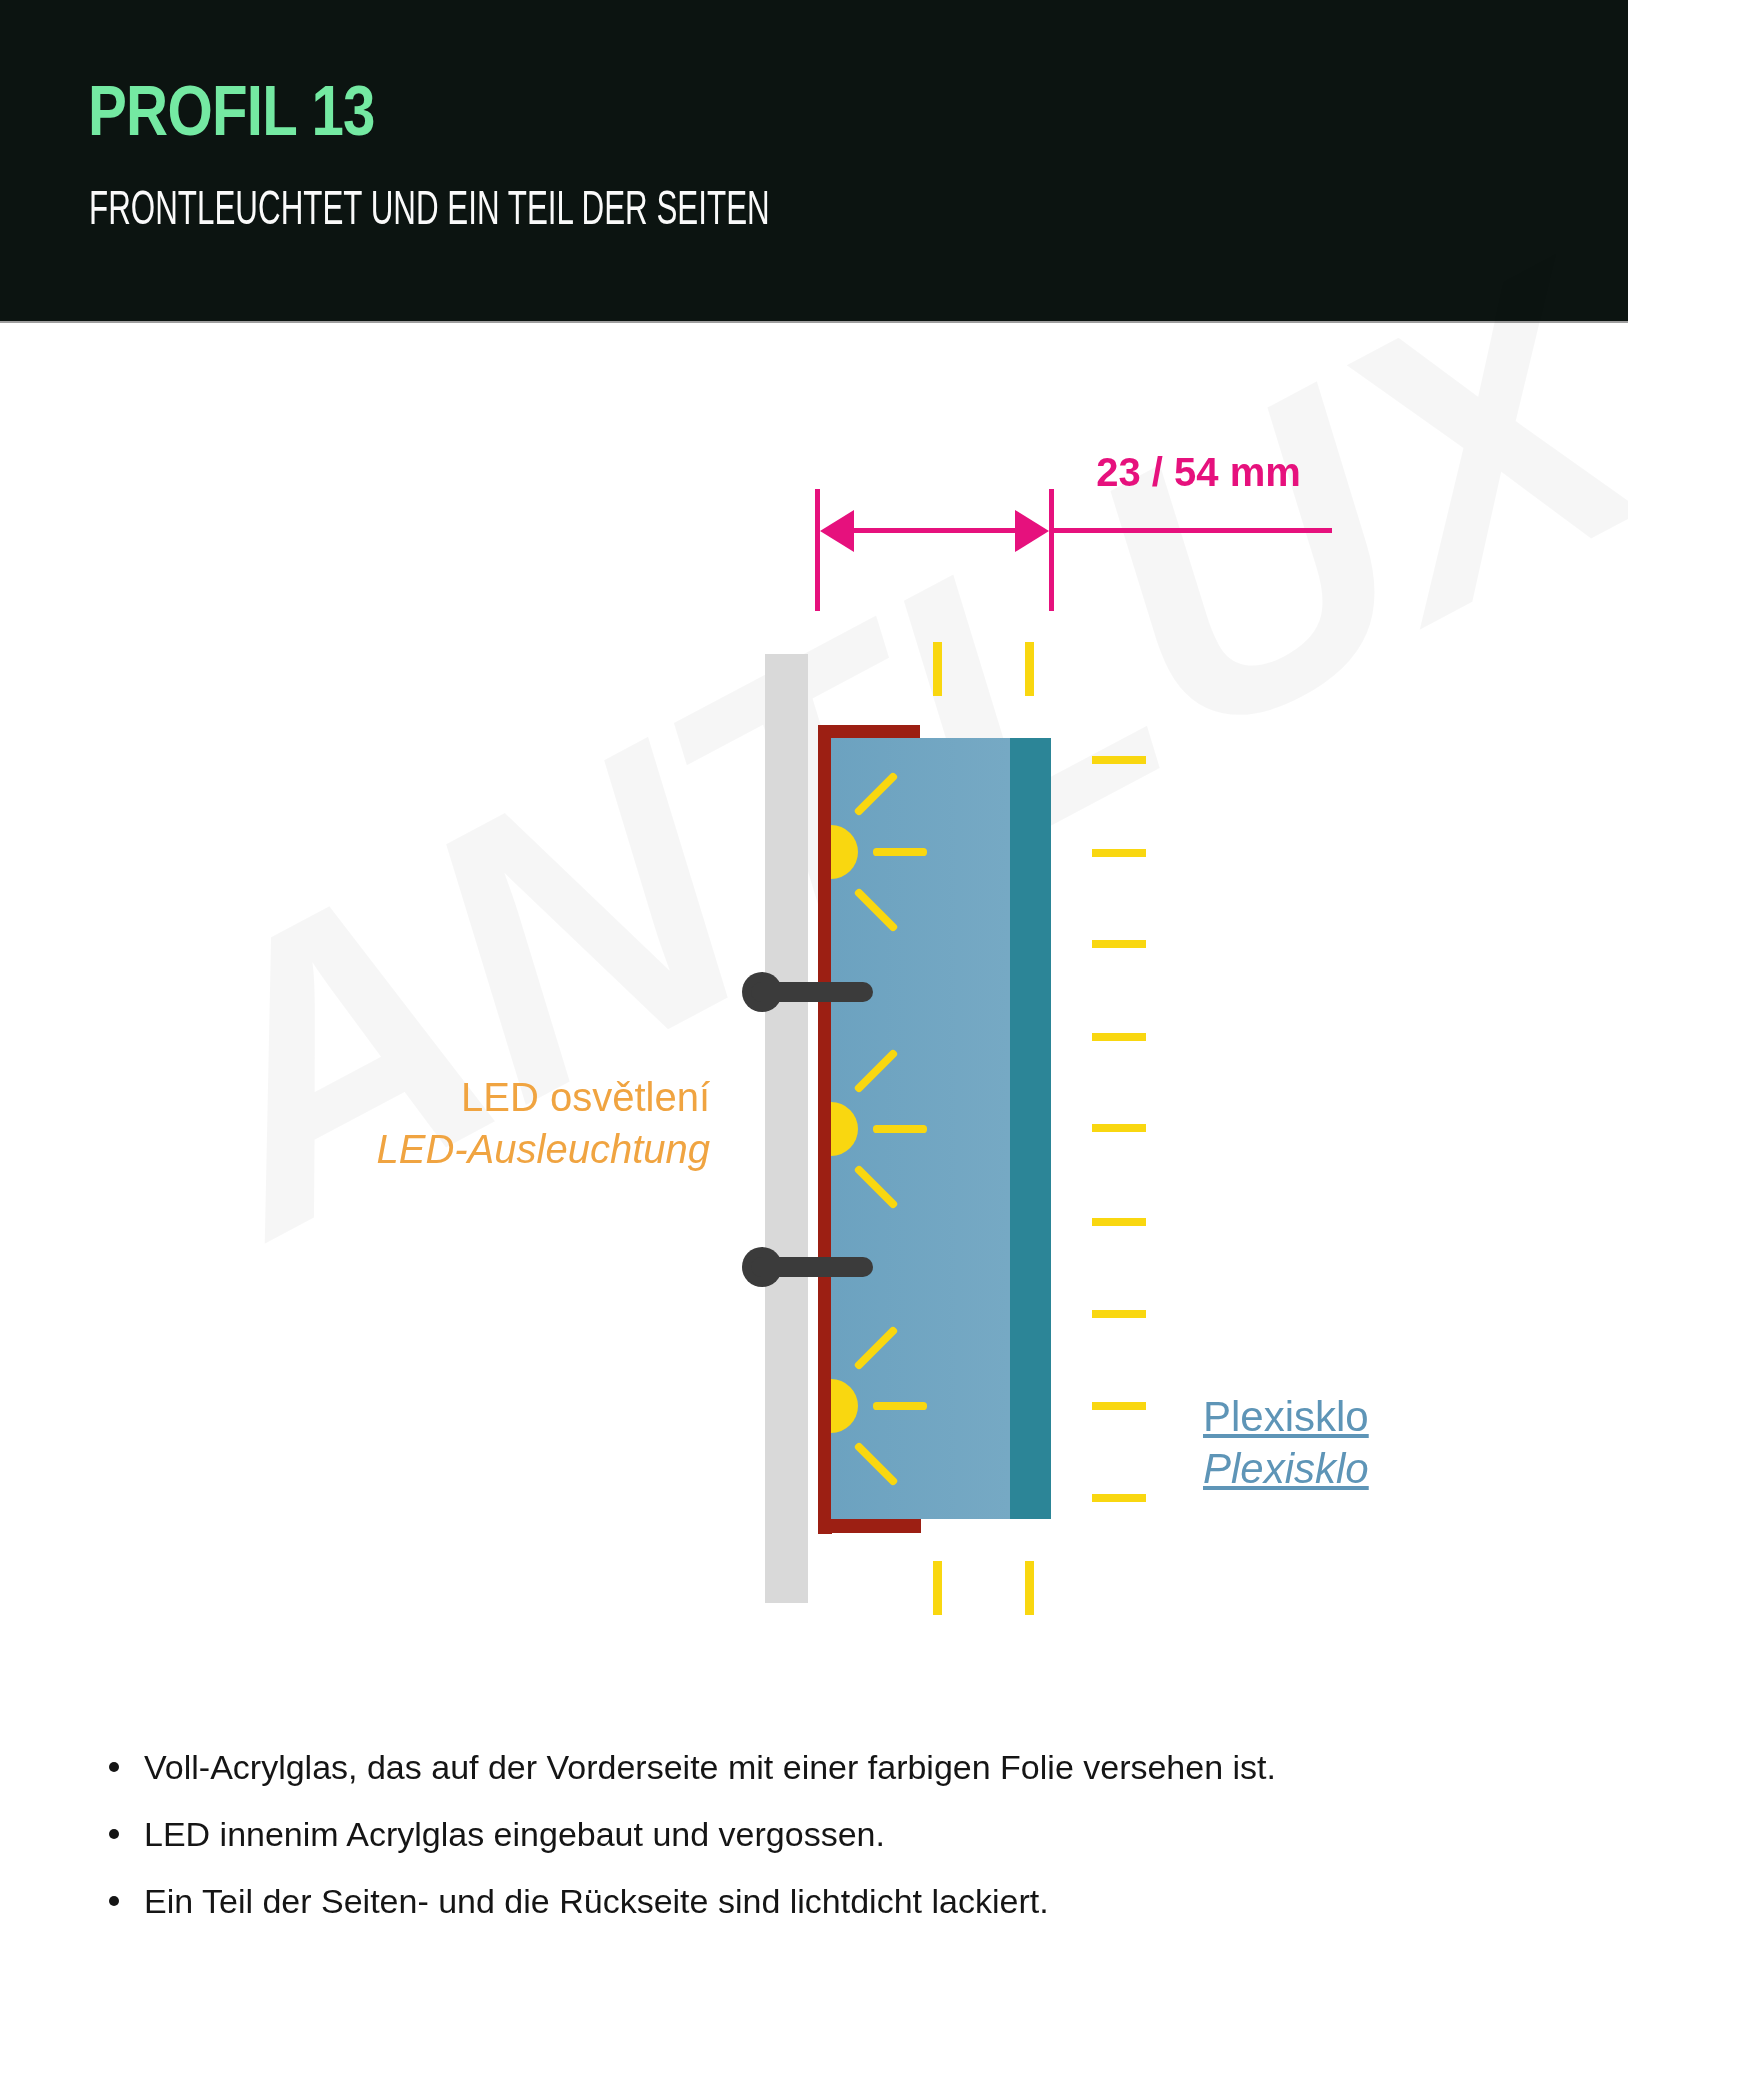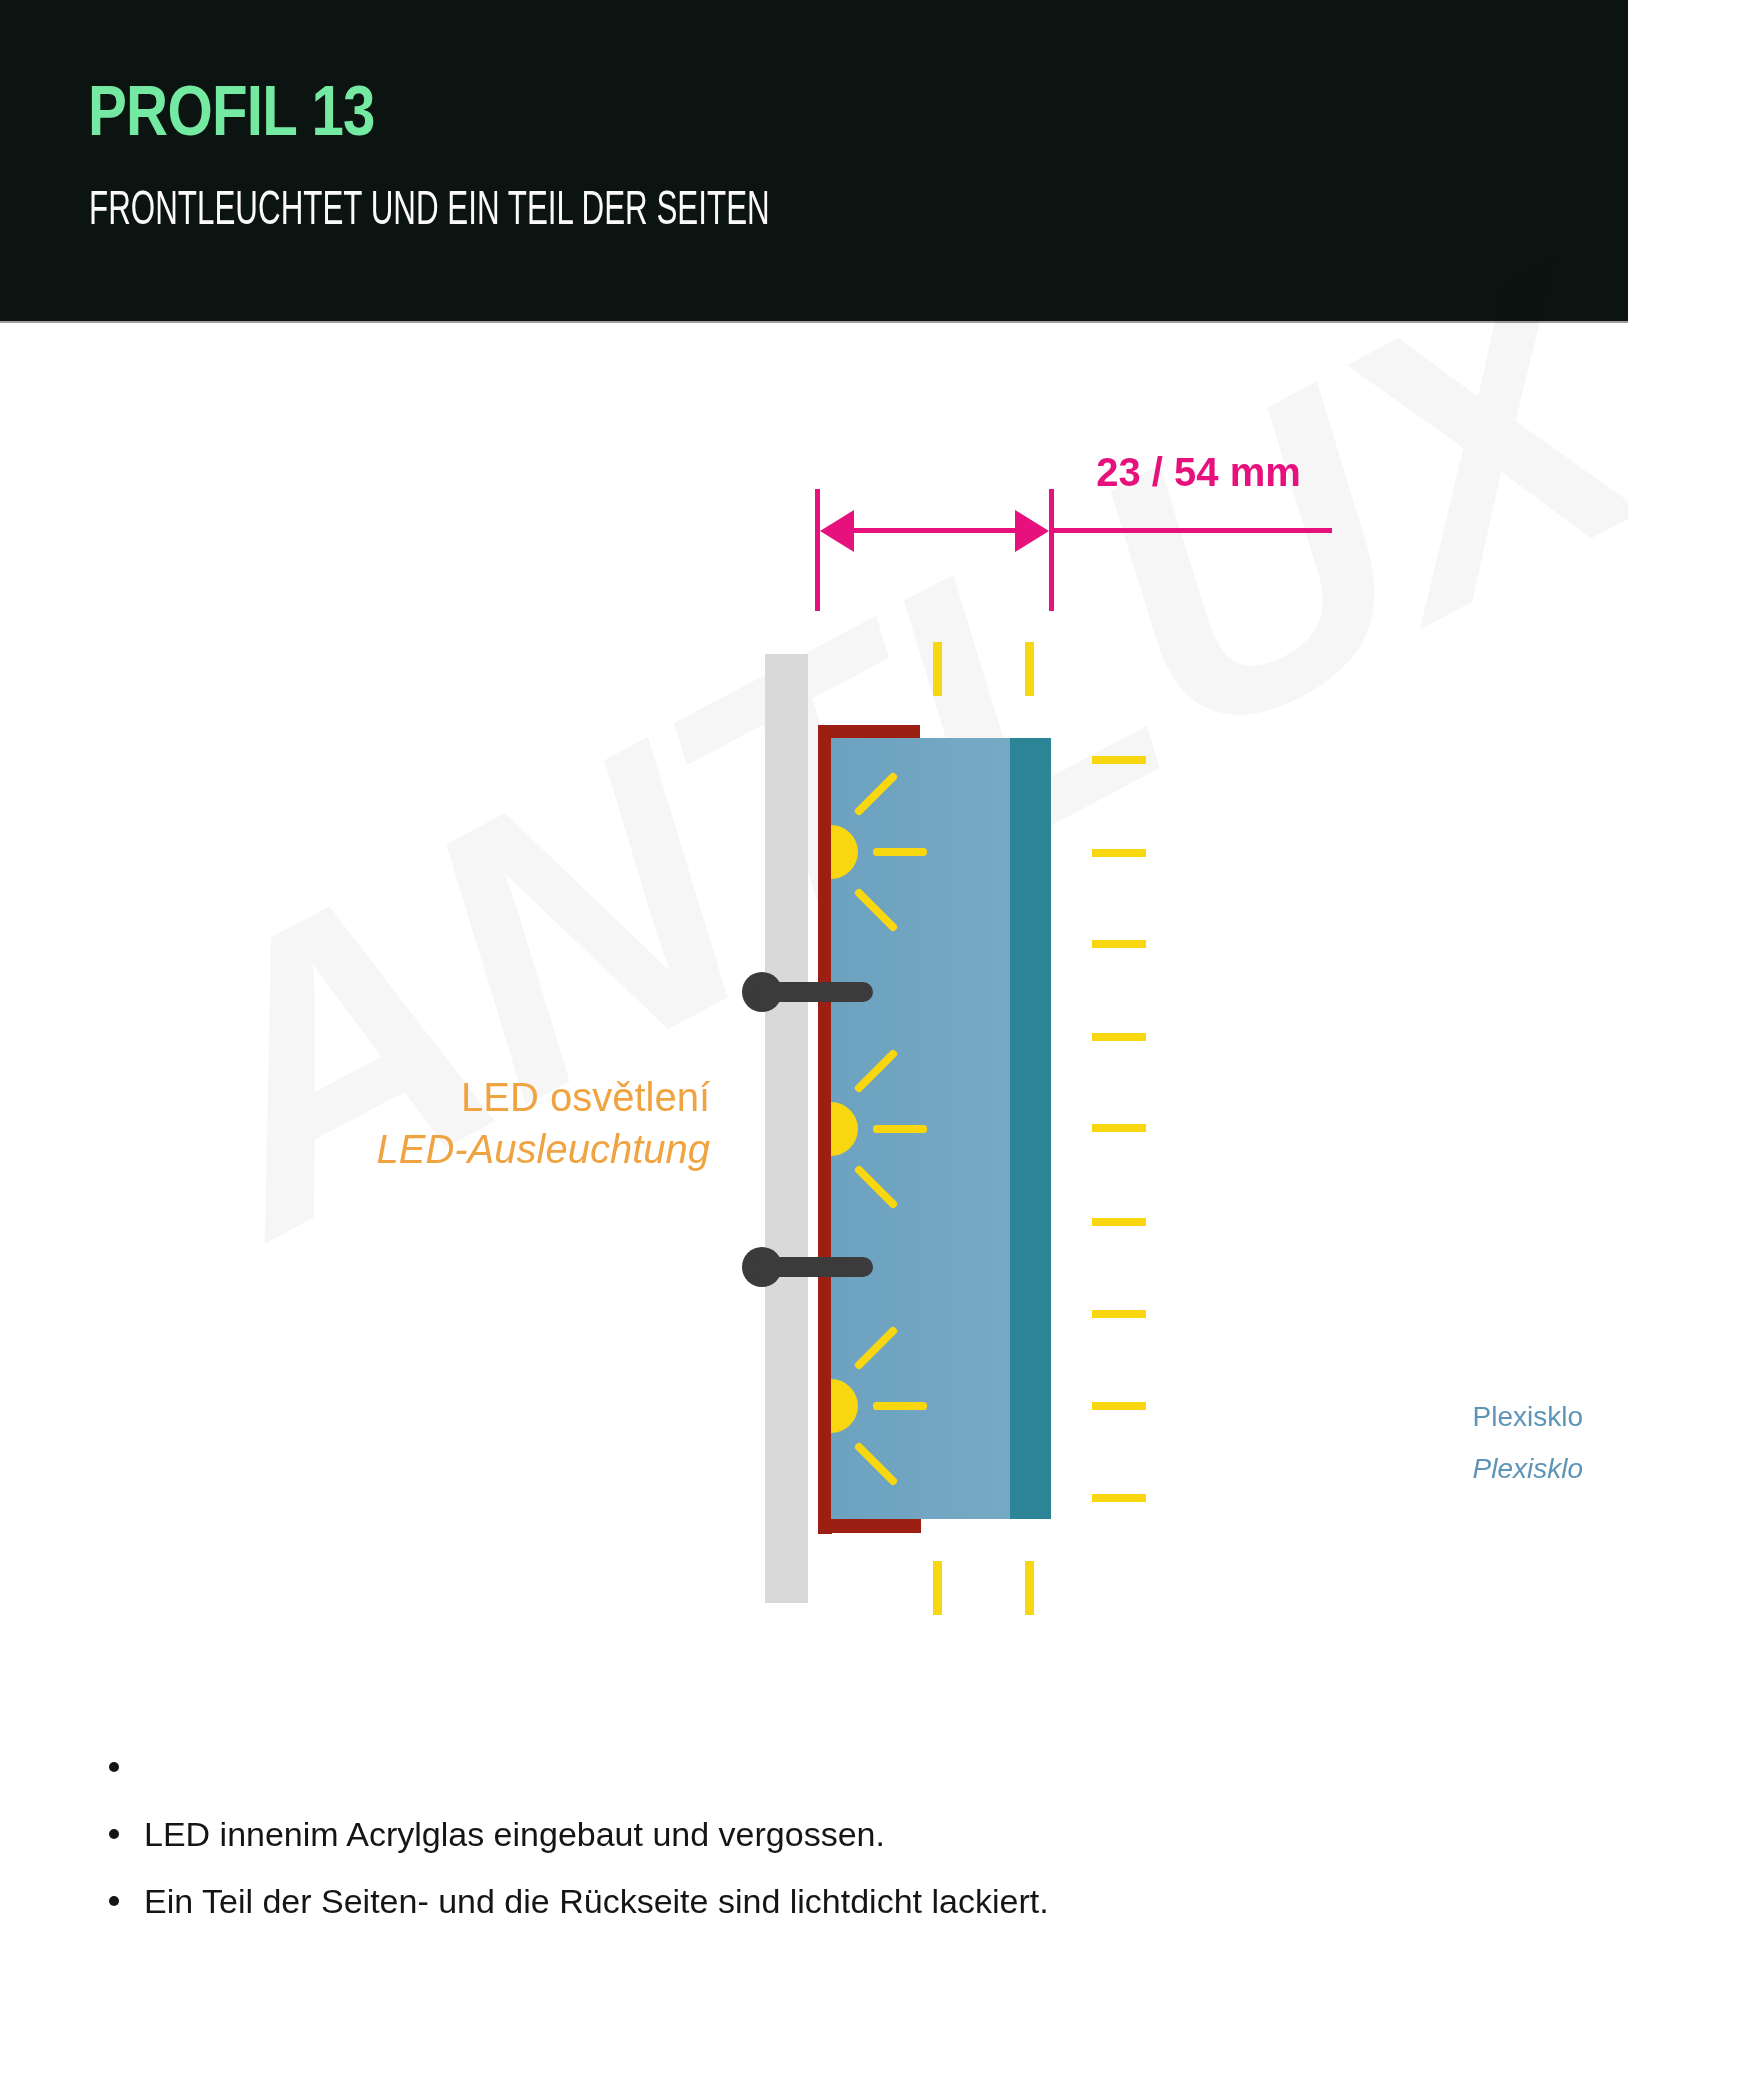--- a/index.html
+++ b/index.html
@@ -58,22 +58,22 @@
   .screw-head{left:742px;width:40px;height:40px;border-radius:50%;background:var(--screw_dark);}
 
   
   .vdash{width:9px;height:54px;background:var(--led_yellow);}
   .hdash{left:1092px;width:54px;height:8.1px;background:var(--led_yellow);}
 
   
   .led-label{left:258px;top:1071px;width:452px;text-align:right;color:var(--label_orange);
              font-size:40px;line-height:52px;}
   .led-label .l2{font-style:italic;}
-  .acrylic-label{left:1203px;top:1391px;width:380px;text-align:right;color:var(--label_blue);
-                 font-size:28px;line-height:52px;}
+  .acrylic-label{left:1203px;top:1391px;width:380px;text-align:left;color:var(--label_blue);
+                 font-size:42px;line-height:52px;text-decoration:underline;}
   .acrylic-label .l2{font-style:italic;}
 
   
   .bullets{position:absolute;left:109px;top:1746px;width:1592px;}
   .bullet-row{display:flex;align-items:center;height:42px;margin-bottom:25px;
               font-size:34px;color:var(--text_dark);}
   .bullet-dot{width:10px;height:10px;border-radius:50%;background:var(--text_dark);
               margin-right:25px;flex:0 0 auto;}
 </style>
 </head>
@@ -143,20 +143,21 @@
     <div class="l2">LED-Ausleuchtung</div>
   </div>
   <div class="abs acrylic-label">
     <div class="l1">Plexisklo</div>
     <div class="l2">Plexisklo</div>
   </div>
 
   <div class="bullets">
     <div class="bullet-row">
       <span class="bullet-dot"></span>
+      <span>Voll-Acrylglas, das auf der Vorderseite mit einer farbigen Folie versehen ist.</span>
     </div>
     <div class="bullet-row">
       <span class="bullet-dot"></span>
       <span>LED innenim Acrylglas eingebaut und vergossen.</span>
     </div>
     <div class="bullet-row">
       <span class="bullet-dot"></span>
       <span>Ein Teil der Seiten- und die Rückseite sind lichtdicht lackiert.</span>
     </div>
   </div>

